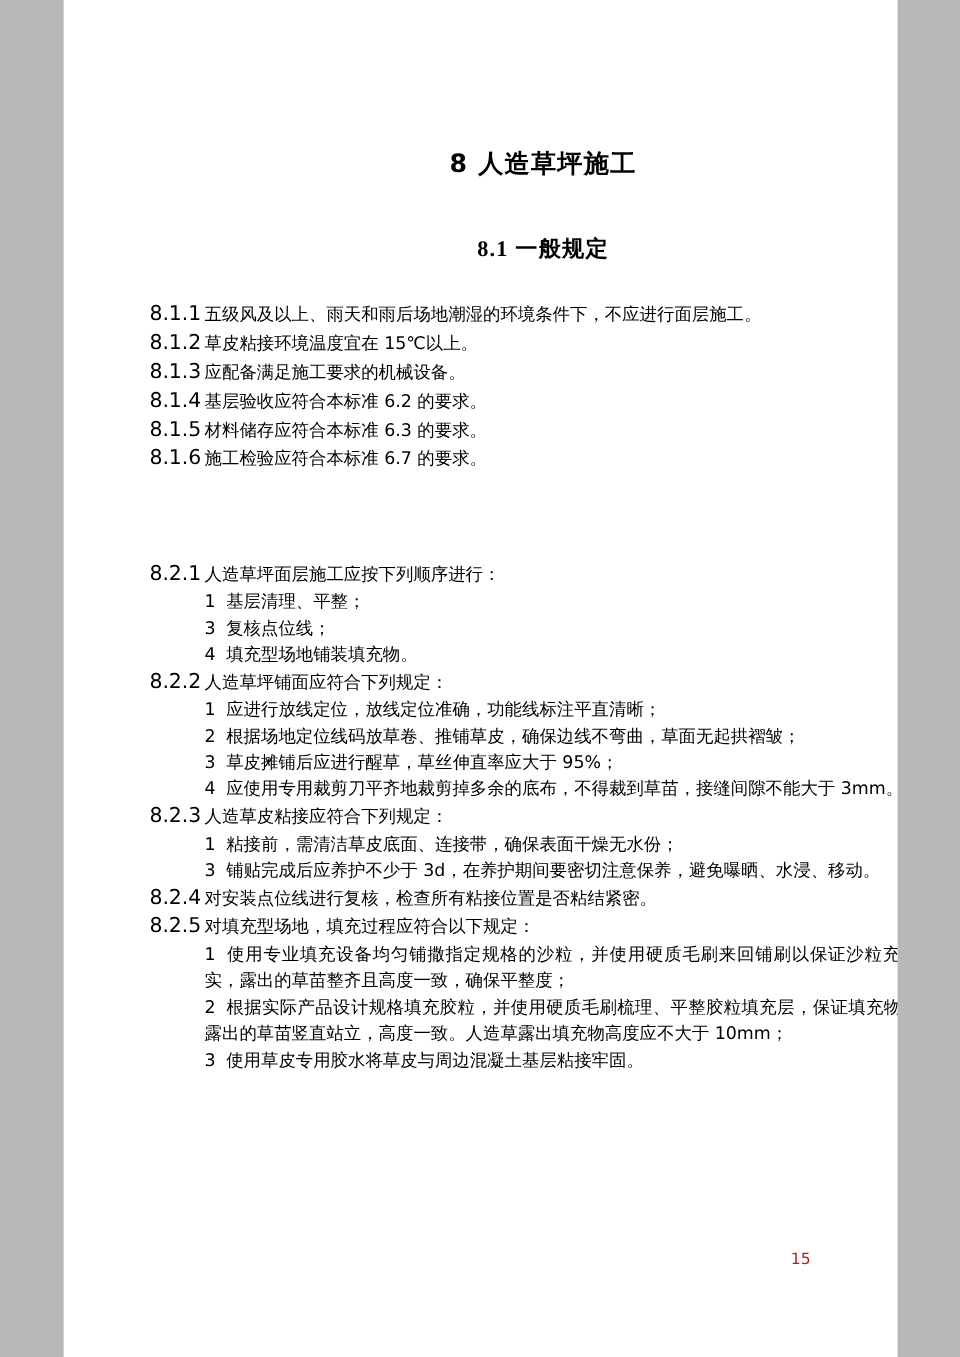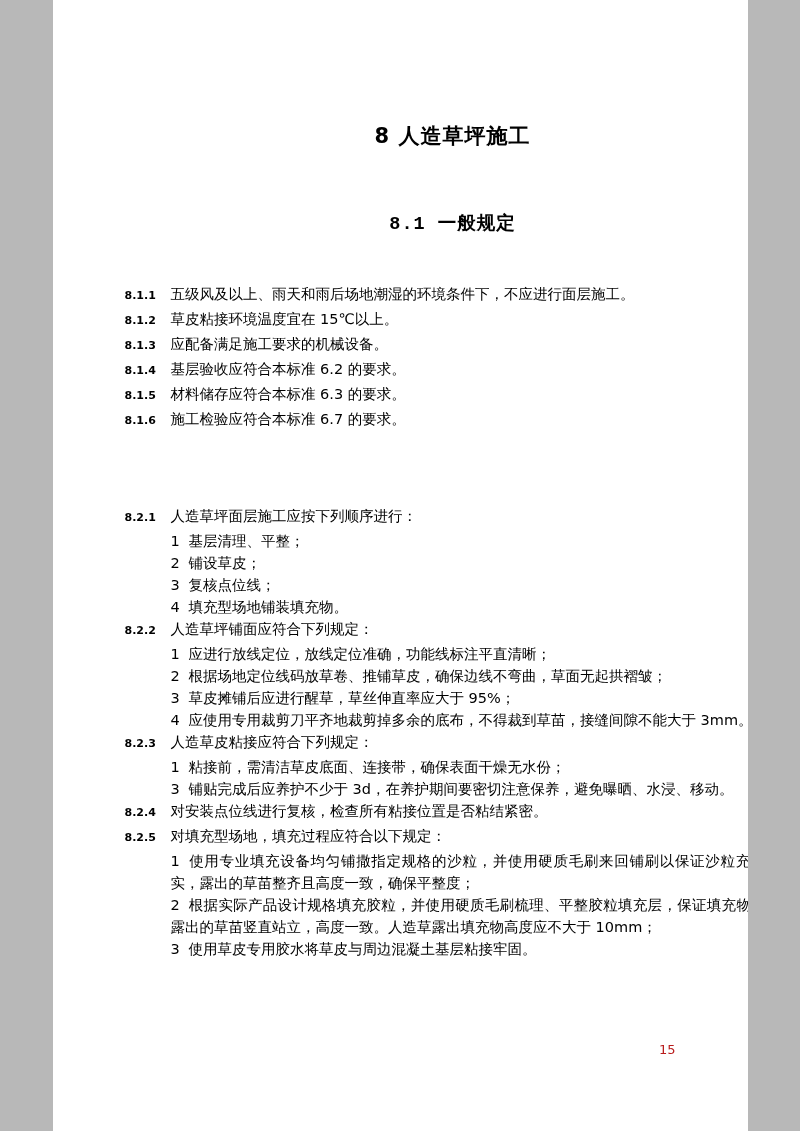--- a/index.html
+++ b/index.html
@@ -28,40 +28,40 @@
   h1.chapter-title {
     font-family: "DejaVu Sans", "Liberation Sans", sans-serif;
     font-weight: bold;
     font-size: 21px;
     text-align: center;
     margin: 0 0 0 0;
     padding: 10px 0 0 0;
     letter-spacing: 1px;
   }
   h2.section-title {
-    font-family: Liberation Mono, monospace;
+    font-family: Liberation Serif, serif;
     font-weight: bold;
     font-size: 18.5px;
     text-align: center;
-    margin: 16px;
+    margin: 0;
     letter-spacing: 1px;
   }
   .sec1-gap { height: 44px; }
   .sec2-gap { height: 40px; }
   .after-title-gap { height: 32px; }
   .clause {
     font-size: 14.5px;
     line-height: 22px;
     margin: 0 0 1px 0;
     text-align: justify;
   }
   .clause .num {
     font-family: "DejaVu Sans", "Liberation Sans", sans-serif;
-    font-weight: bold;
-    font-size: 11px;
+    font-weight: normal;
+    font-size: 17px;
     display: inline-block;
     min-width: 46px;
   }
   .clause .txt {
     font-family: "DejaVu Sans", "Liberation Sans", sans-serif;
     font-size: 14.5px;
   }
   .sub {
     font-family: "DejaVu Sans", "Liberation Sans", sans-serif;
     font-size: 14.5px;
@@ -119,21 +119,20 @@
       <span class="num">8.1.6</span><span class="txt">施工检验应符合本标准 6.7 的要求。</span>
     </p>
 
     <div class="sec2-gap"></div>
     <div class="after-title-gap"></div>
 
     <p class="clause">
       <span class="num">8.2.1</span><span class="txt">人造草坪面层施工应按下列顺序进行：</span>
     </p>
     <p class="sub hang"><span class="subnum">1</span><span>基层清理、平整；</span></p>
-    <p class="sub hang"><span class="subnum">2</span><span>铺设草皮；</span></p>
     <p class="sub hang"><span class="subnum">3</span><span>复核点位线；</span></p>
     <p class="sub hang"><span class="subnum">4</span><span>填充型场地铺装填充物。</span></p>
 
     <p class="clause">
       <span class="num">8.2.2</span><span class="txt">人造草坪铺面应符合下列规定：</span>
     </p>
     <p class="sub hang"><span class="subnum">1</span><span>应进行放线定位，放线定位准确，功能线标注平直清晰；</span></p>
     <p class="sub hang"><span class="subnum">2</span><span>根据场地定位线码放草卷、推铺草皮，确保边线不弯曲，草面无起拱褶皱；</span></p>
     <p class="sub hang"><span class="subnum">3</span><span>草皮摊铺后应进行醒草，草丝伸直率应大于 95%；</span></p>
     <p class="sub hang"><span class="subnum">4</span><span>应使用专用裁剪刀平齐地裁剪掉多余的底布，不得裁到草苗，接缝间隙不能大于 3mm。</span></p>

